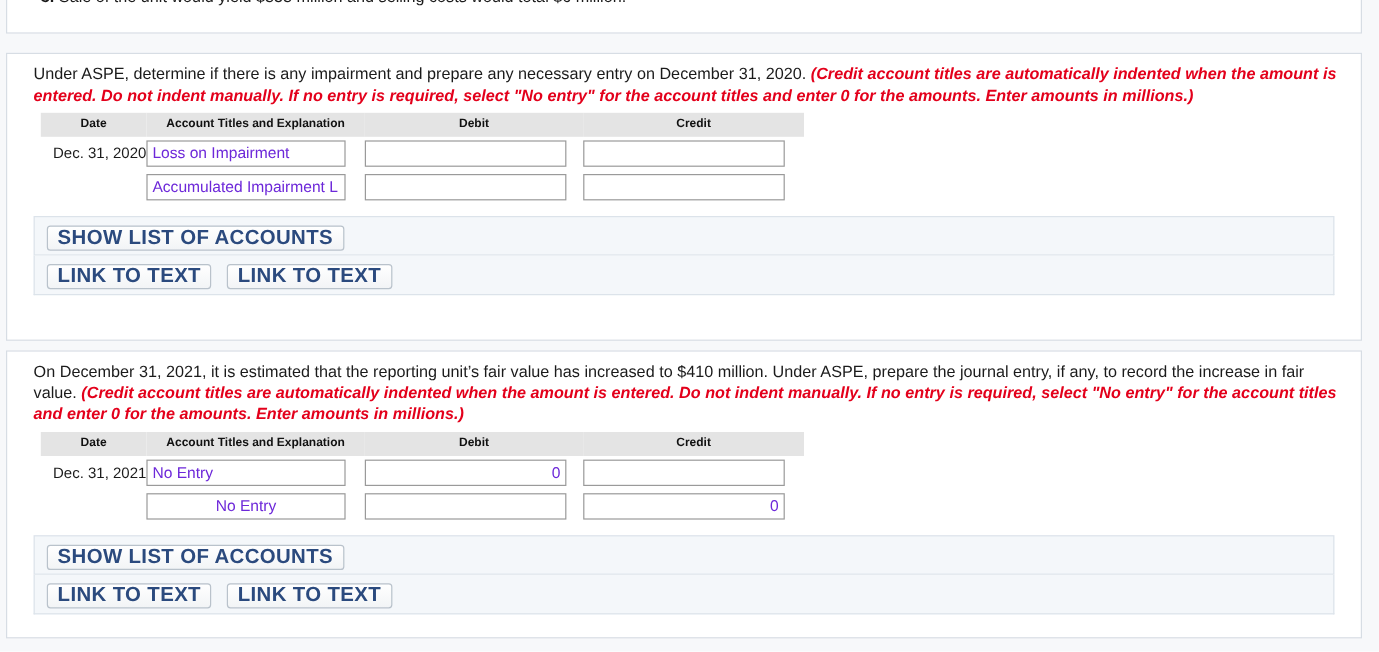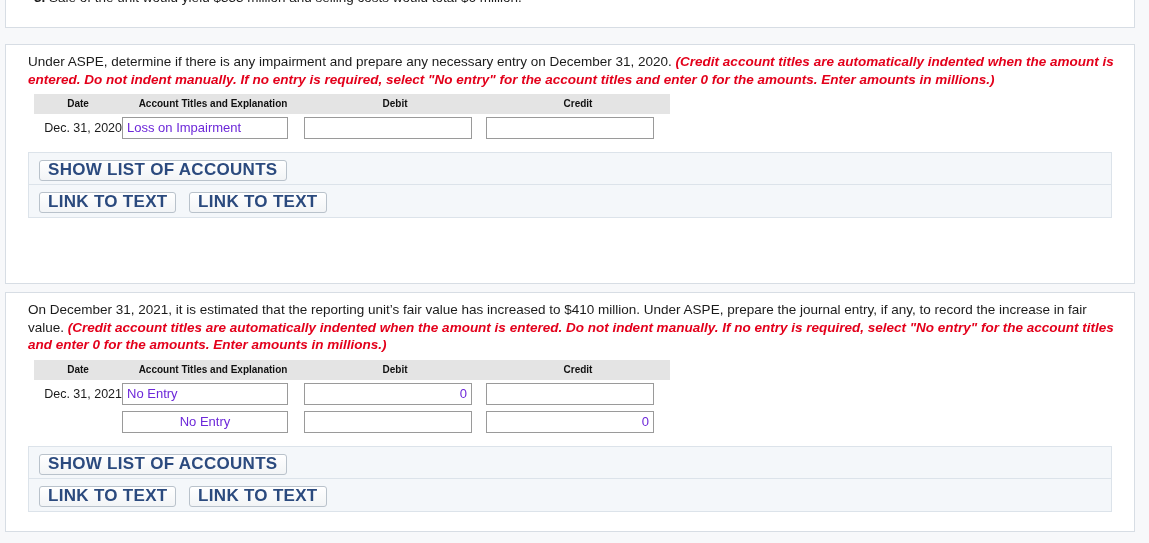--- a/index.html
+++ b/index.html
@@ -184,20 +184,32 @@
             <td class="cell-pad">
               <div class="field field-acct">Loss on Impairment</div>
             </td>
             <td class="cell-pad">
               <div class="field field-amount"></div>
             </td>
             <td class="cell-pad">
               <div class="field field-amount"></div>
             </td>
           </tr>
+          <tr>
+            <td class="date-cell"></td>
+            <td class="cell-pad">
+              <div class="field field-acct">Accumulated Impairment L</div>
+            </td>
+            <td class="cell-pad">
+              <div class="field field-amount"></div>
+            </td>
+            <td class="cell-pad">
+              <div class="field field-amount"></div>
+            </td>
+          </tr>
         </tbody>
       </table>
 
       <div class="bar bar-first">
         <span class="btn">SHOW LIST OF ACCOUNTS</span>
       </div>
       <div class="bar">
         <span class="btn">LINK TO TEXT</span>
         <span class="btn">LINK TO TEXT</span>
       </div>

